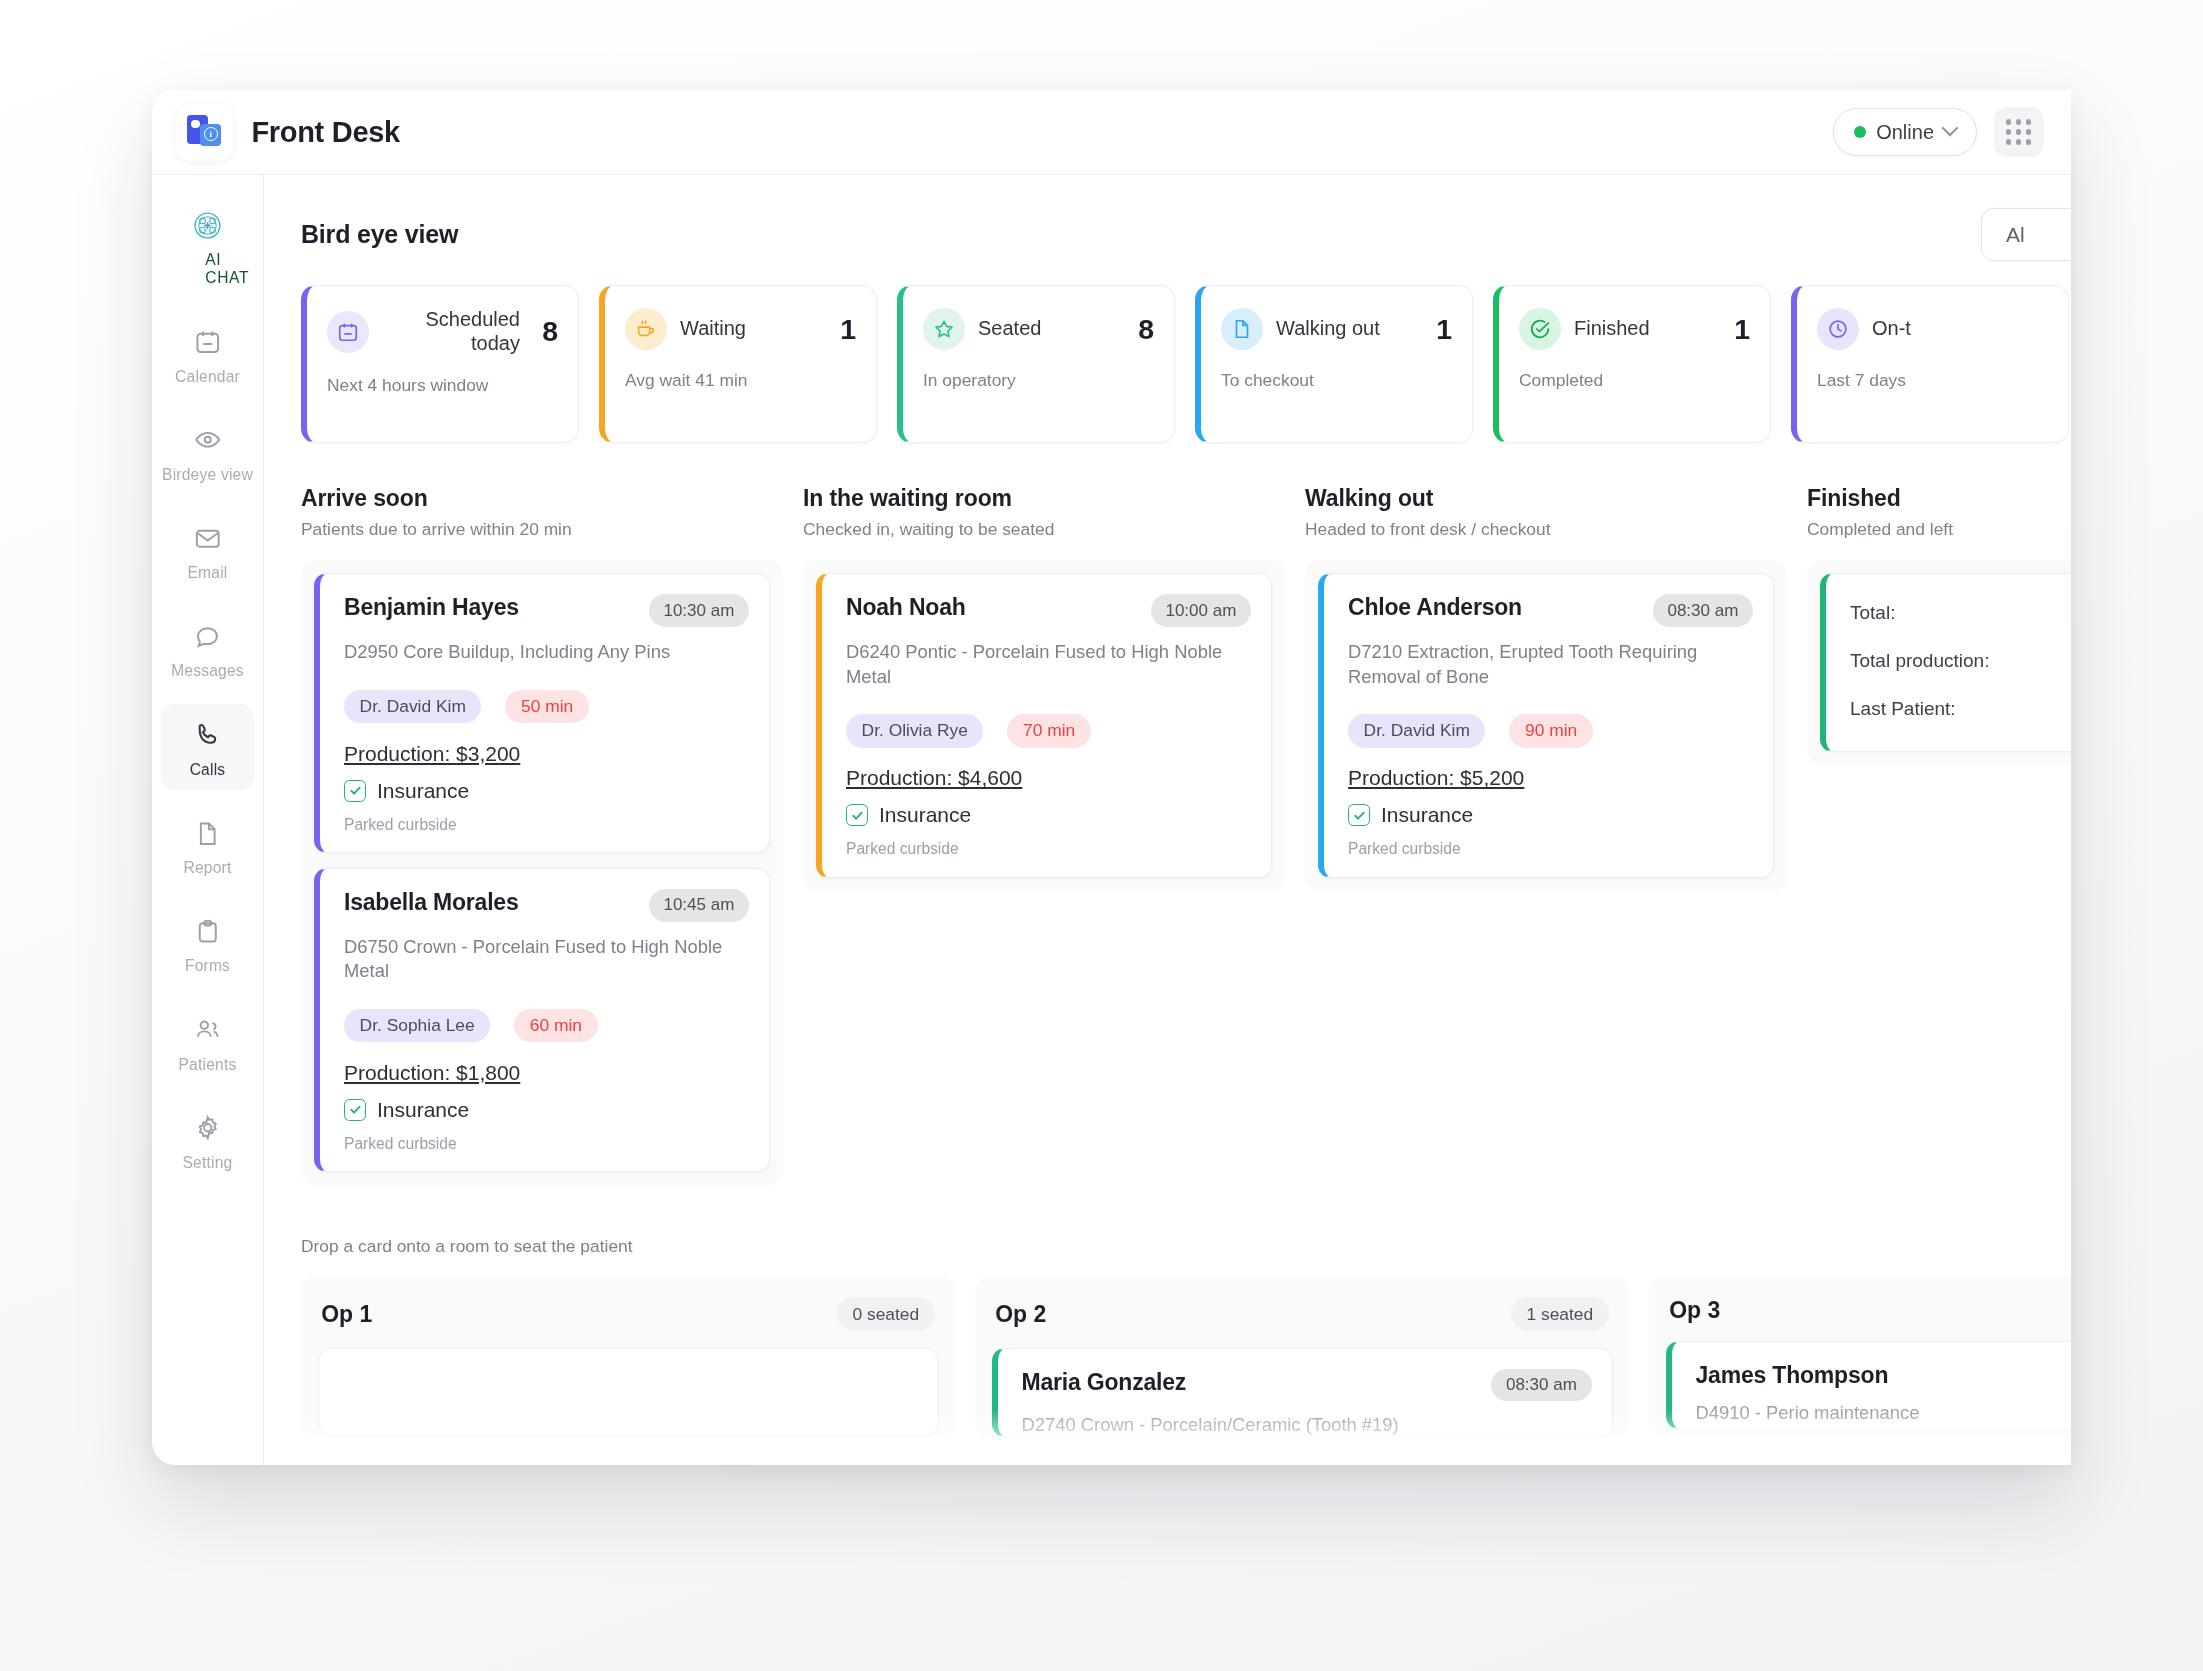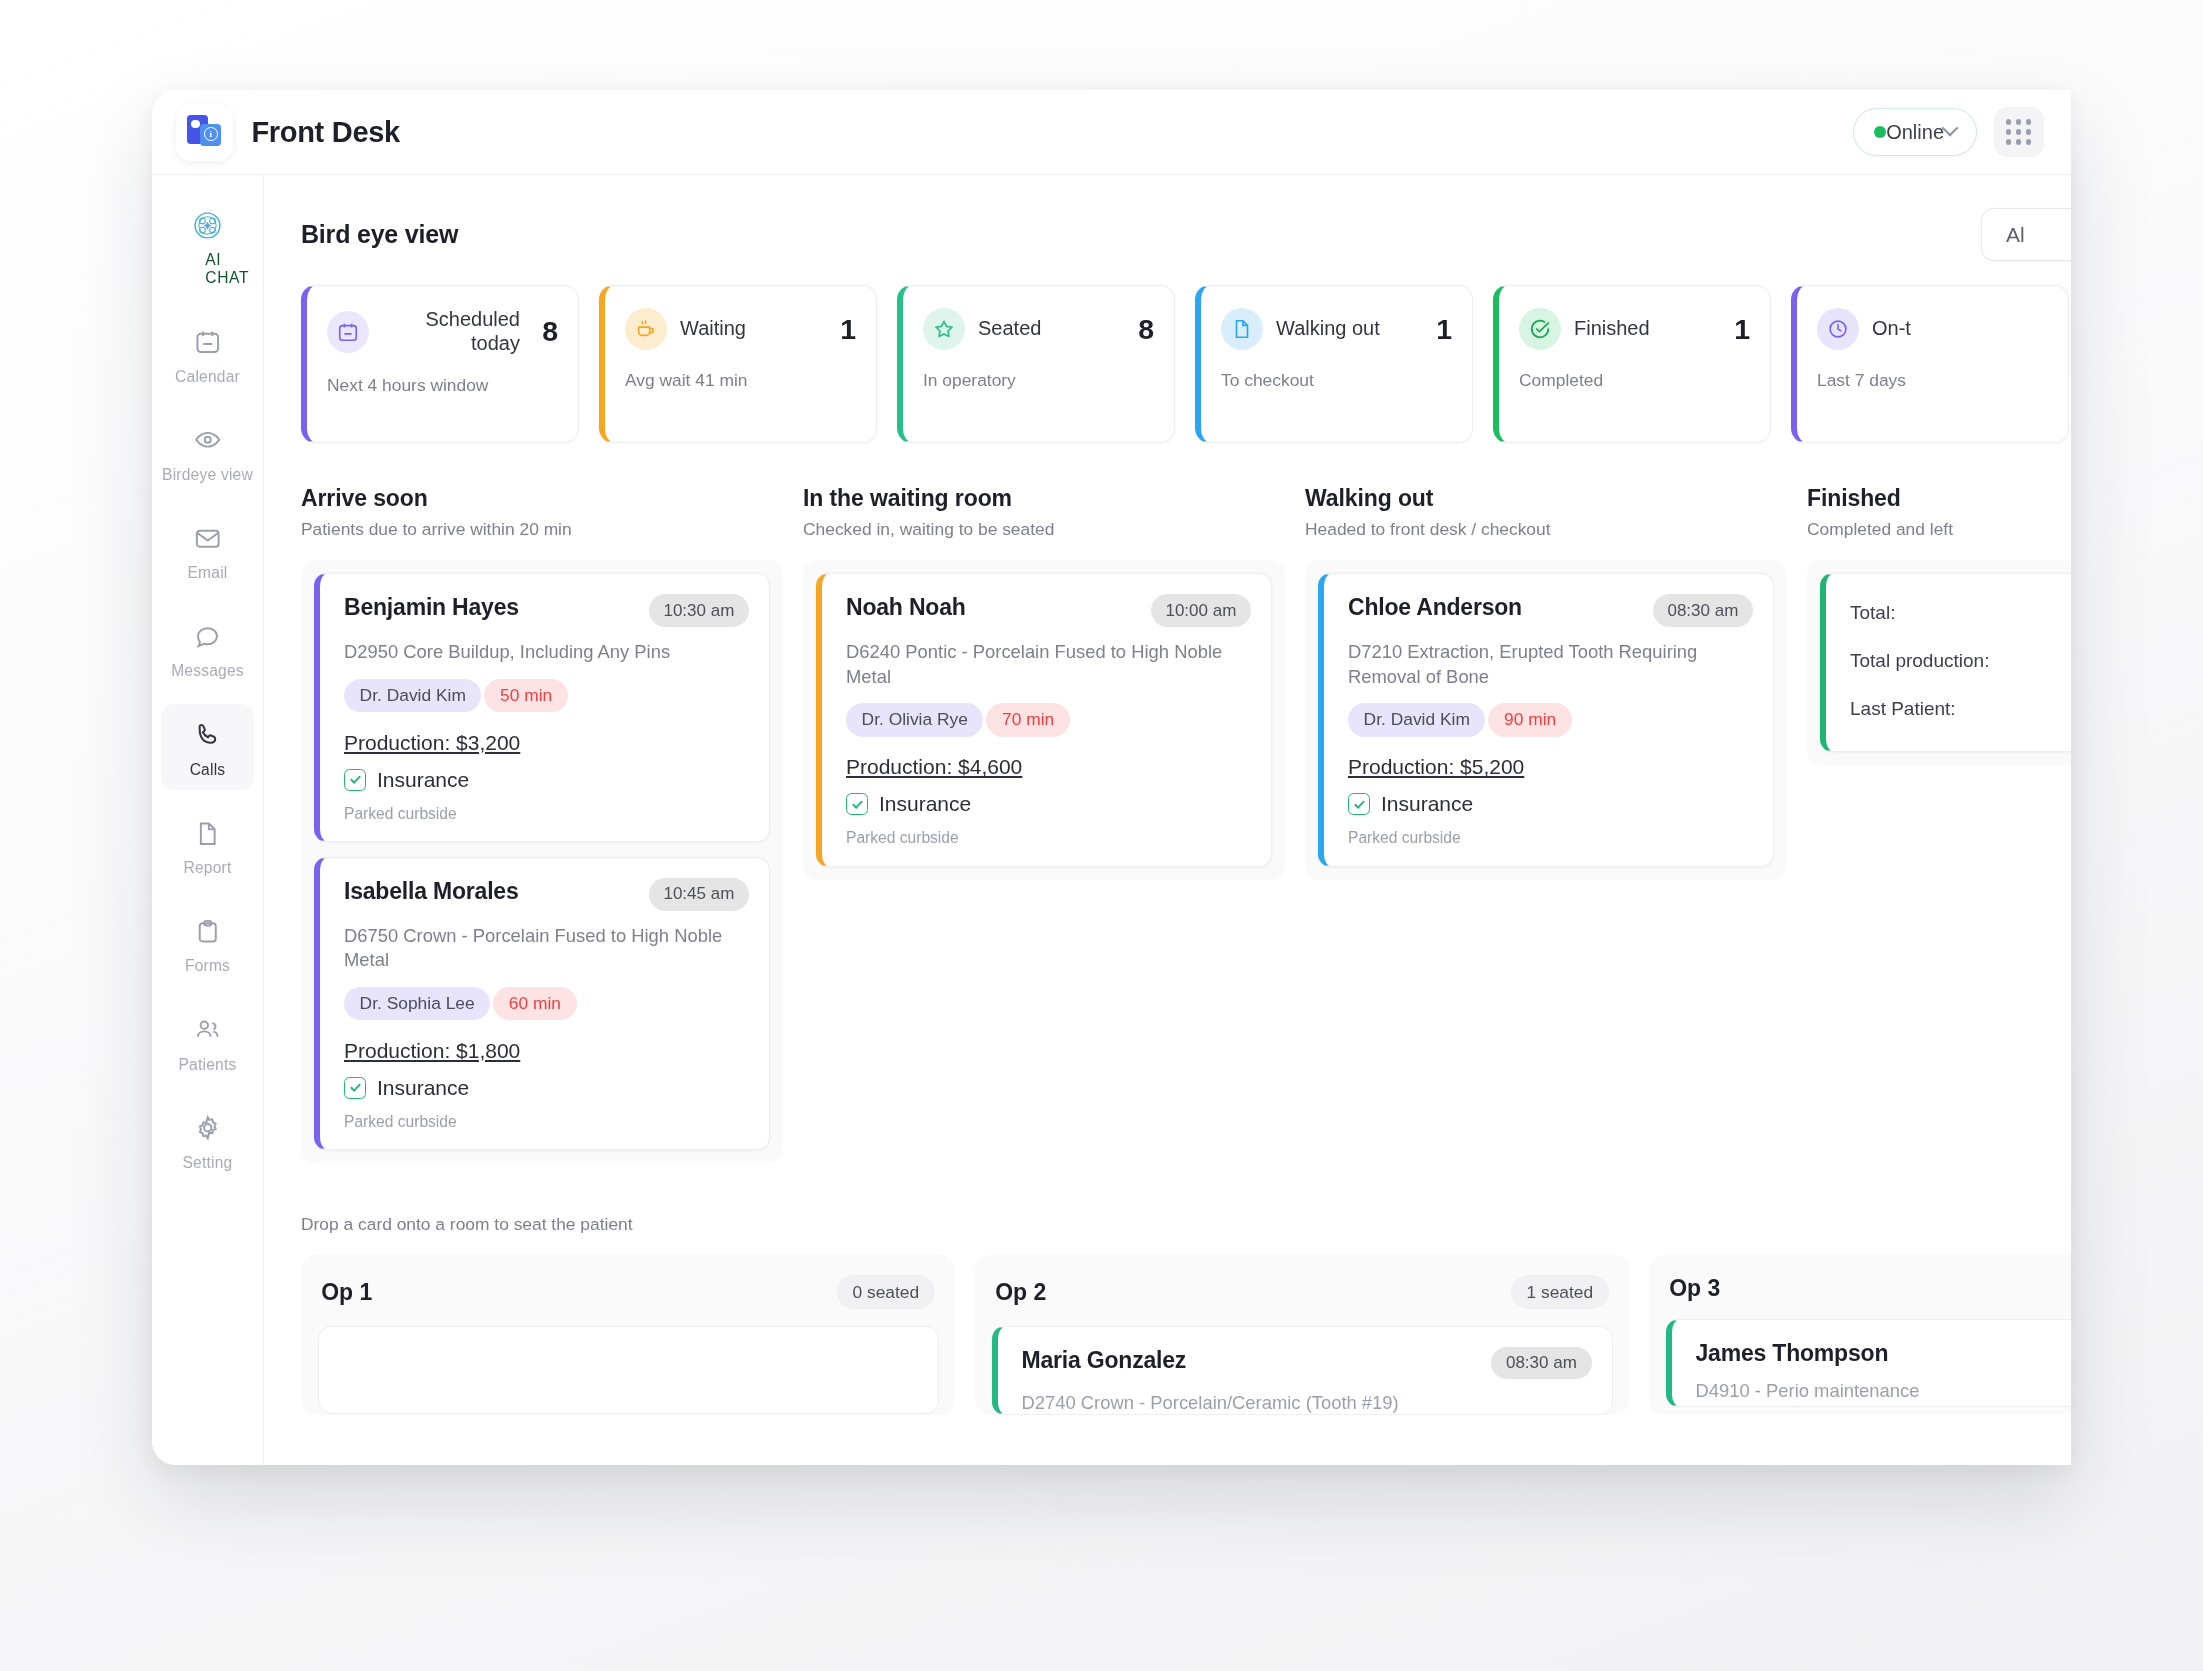--- a/index.html
+++ b/index.html
@@ -64,21 +64,21 @@
   }
   .app-title {
     margin-left: 18.4px;
     font-size: 29px; font-weight: 700; color: #1d2029;
     letter-spacing: -0.3px;
   }
   .header-right {
     margin-left: auto; display: flex; align-items: center; gap: 16.5px;
   }
   .status-pill {
-    display: flex; align-items: center; 
+    display: flex; align-items: center; gap: 10px;
     height: 48px; padding: 0 20px;
     border: 0.9px solid #cdeed8; border-radius: 917px;
     background: #fff;
     box-shadow: 0 0.9px 2.8px rgba(20,40,30,.05);
     cursor: pointer;
   }
   .status-dot { width: 12px; height: 12px; border-radius: 50%; background: #19bf5f; }
   .status-text { font-size: 20px; color: #3d414c; }
   .chev { width: 12px; height: 12px; border-right: 2.1px solid #8b909c; border-bottom: 2.1px solid #8b909c;
           transform: rotate(45deg) translate(-2.8px,-2.8px); }
@@ -169,21 +169,21 @@
     cursor: pointer;
   }
   .p-card + .p-card { margin-top: 14.7px; }
   .p-head { display: flex; align-items: flex-start; }
   .p-name { font-size: 23px; font-weight: 700; color: #1d2029; letter-spacing: -0.2px; }
   .p-time {
     margin-left: auto; background: #e5e5e5; border-radius: 917px;
     padding: 6.4px 14.7px; font-size: 17px; color: #4b505b; white-space: nowrap;
   }
   .p-proc { margin-top: 13px; font-size: 18.4px; color: #7c818d; line-height: 1.33; }
-  .p-chips { margin-top: 14px; display: flex; gap: 3px; align-items: flex-start; }
+  .p-chips { margin-top: 25px; display: flex; gap: 24px; align-items: flex-start; }
   .chip-doc {
     background: #e7e4fb; color: #4a4d5c; border-radius: 917px;
     padding: 6.4px 15.6px; font-size: 17.4px;
   }
   .chip-dur {
     background: #fde3e3; color: #f0403f; border-radius: 917px;
     padding: 6.4px 15.6px; font-size: 17.4px;
   }
   .p-prod { margin-top: 18.4px; font-size: 21px; color: #2b2f38; text-decoration: underline; }
   .p-ins { margin-top: 13px; display: flex; align-items: center; gap: 11px; }

